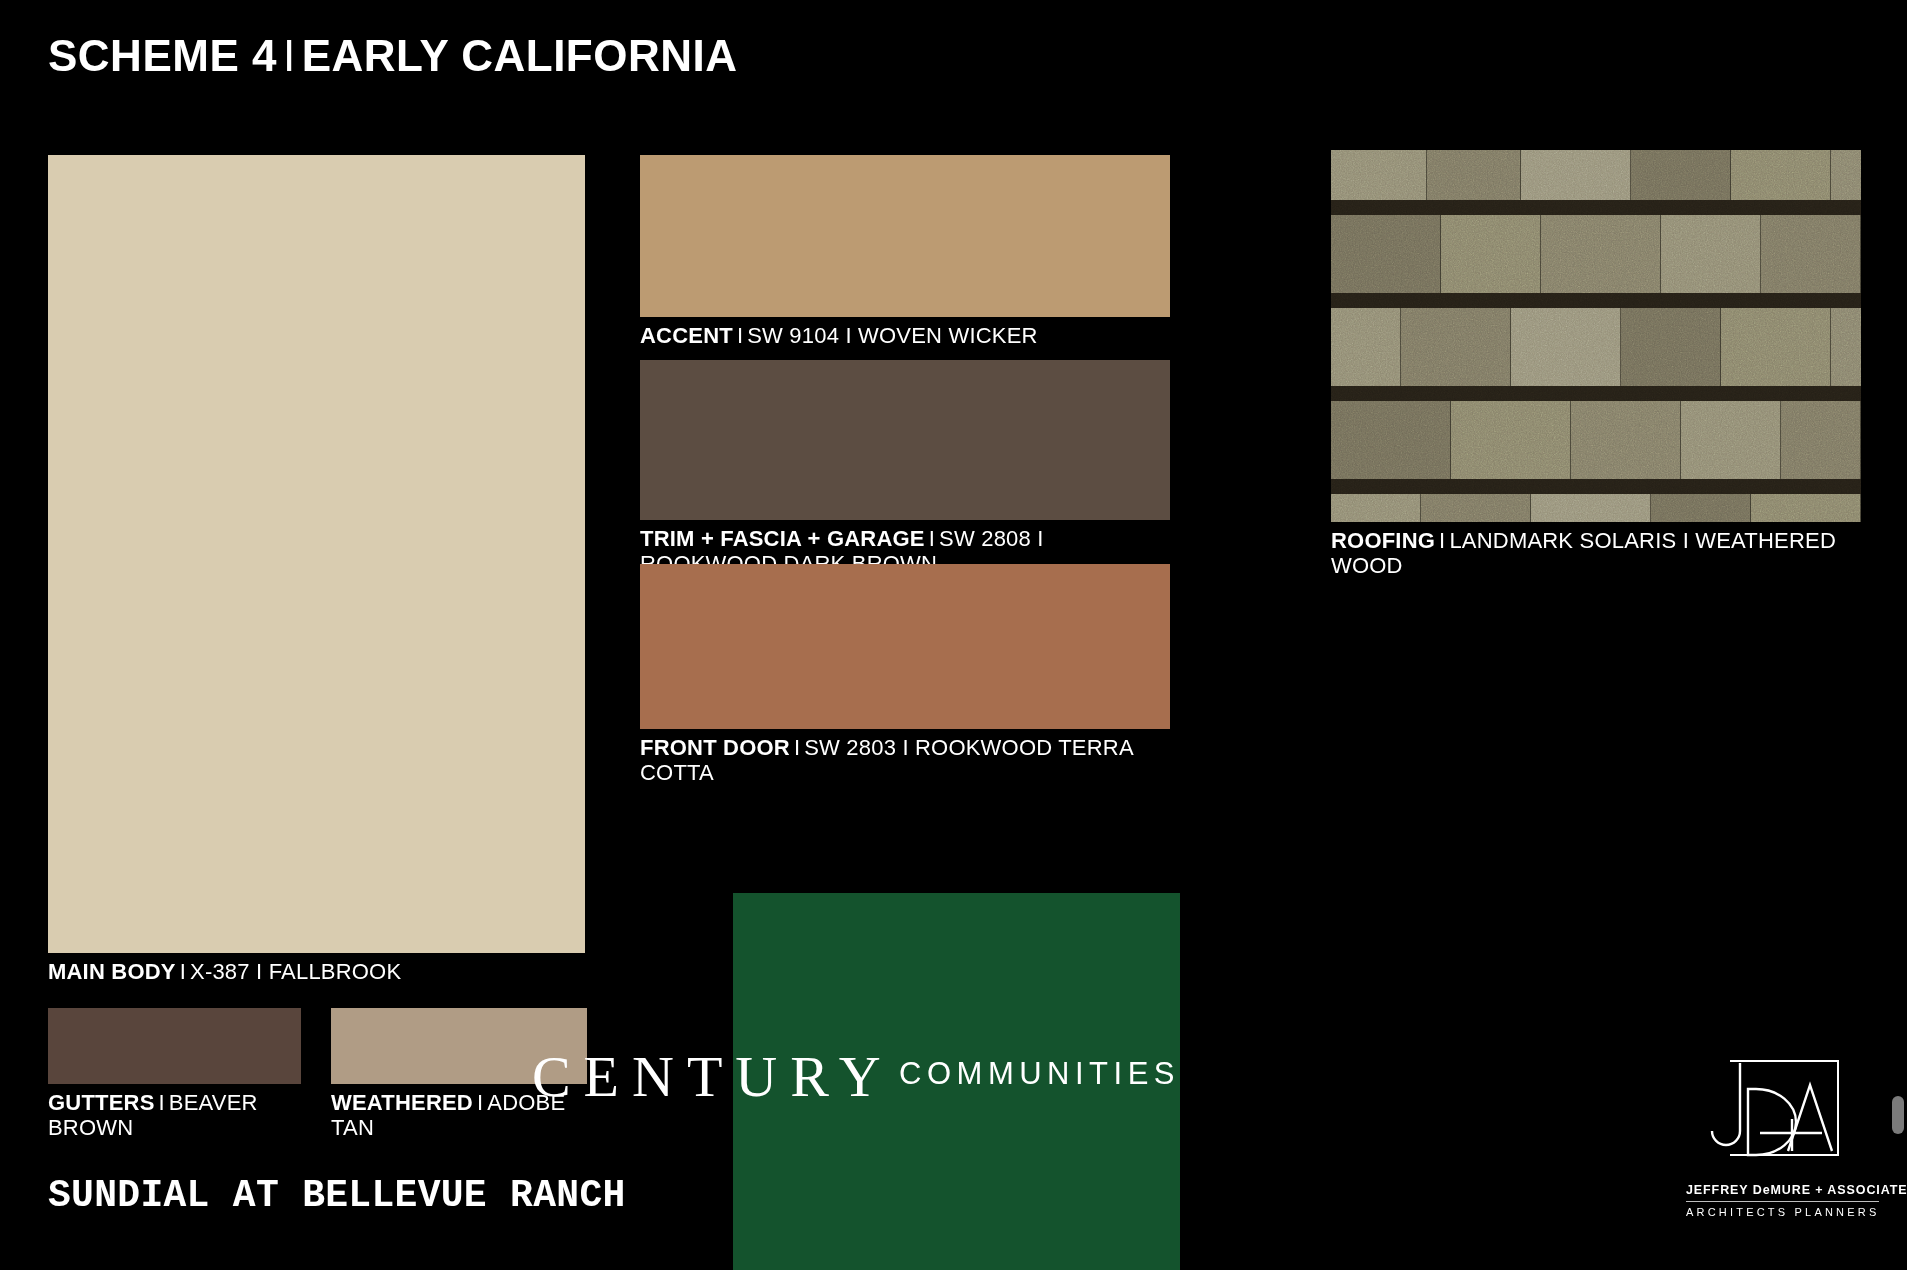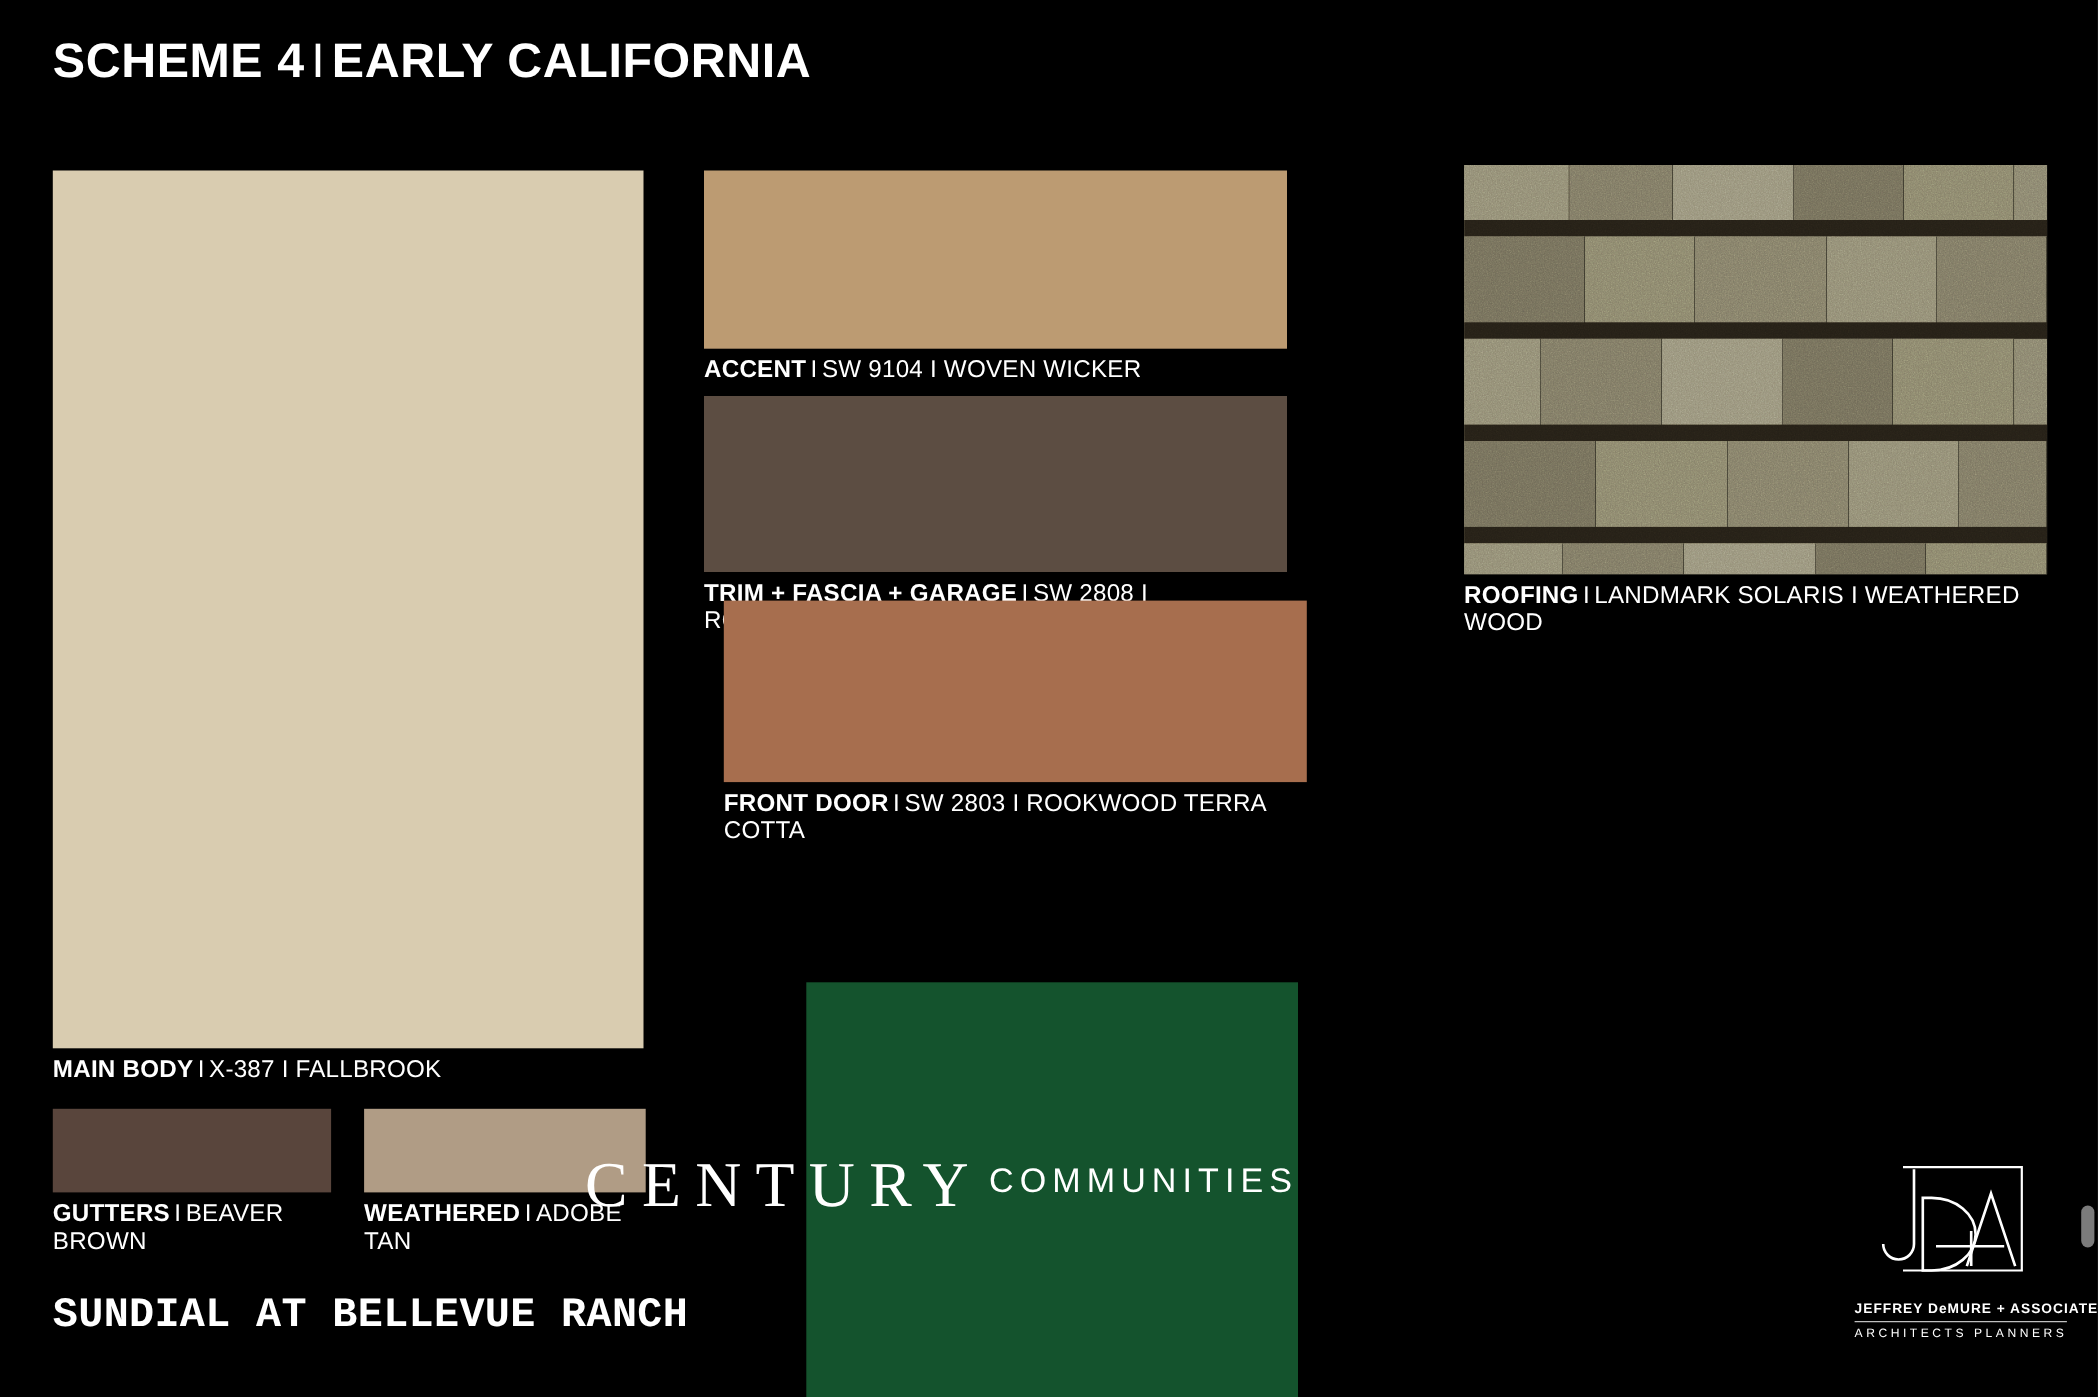--- a/index.html
+++ b/index.html
@@ -97,23 +97,22 @@
     position: absolute;
     left: 640px;
     top: 360px;
     width: 530px;
   }
   #trim-chip { width: 530px; height: 160px; }
 
   #frontdoor-group {
     position: absolute;
     left: 640px;
-    top: 546px;
-    width: 530px;
-    margin-left: 18px;
+    top: 564px;
+    width: 530px;
   }
   #frontdoor-chip { width: 530px; height: 165px; }
 
   
   #roofing-group {
     position: absolute;
     left: 1331px;
     top: 150px;
     width: 530px;
   }

